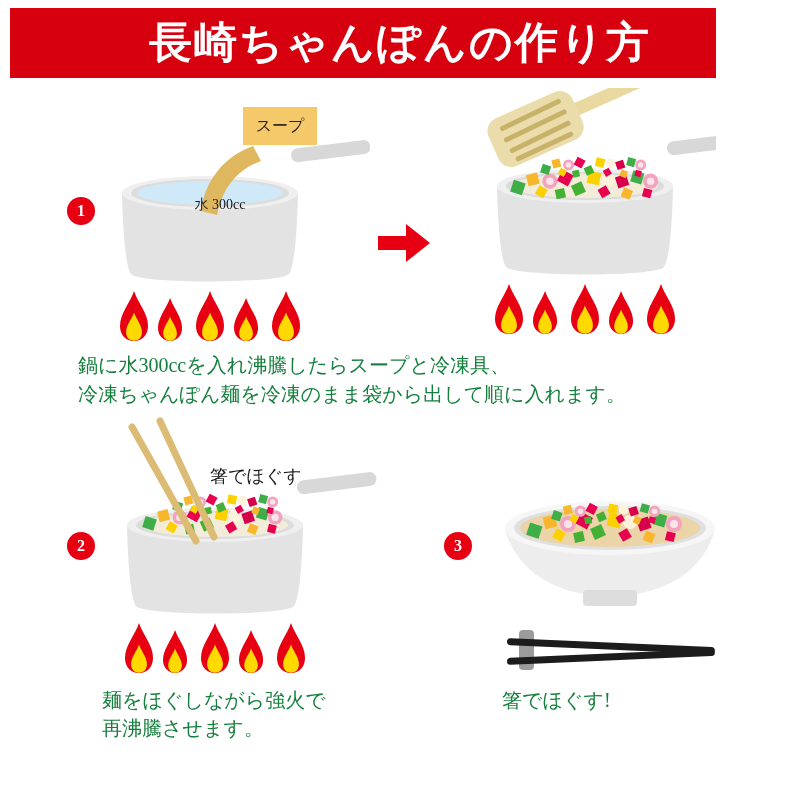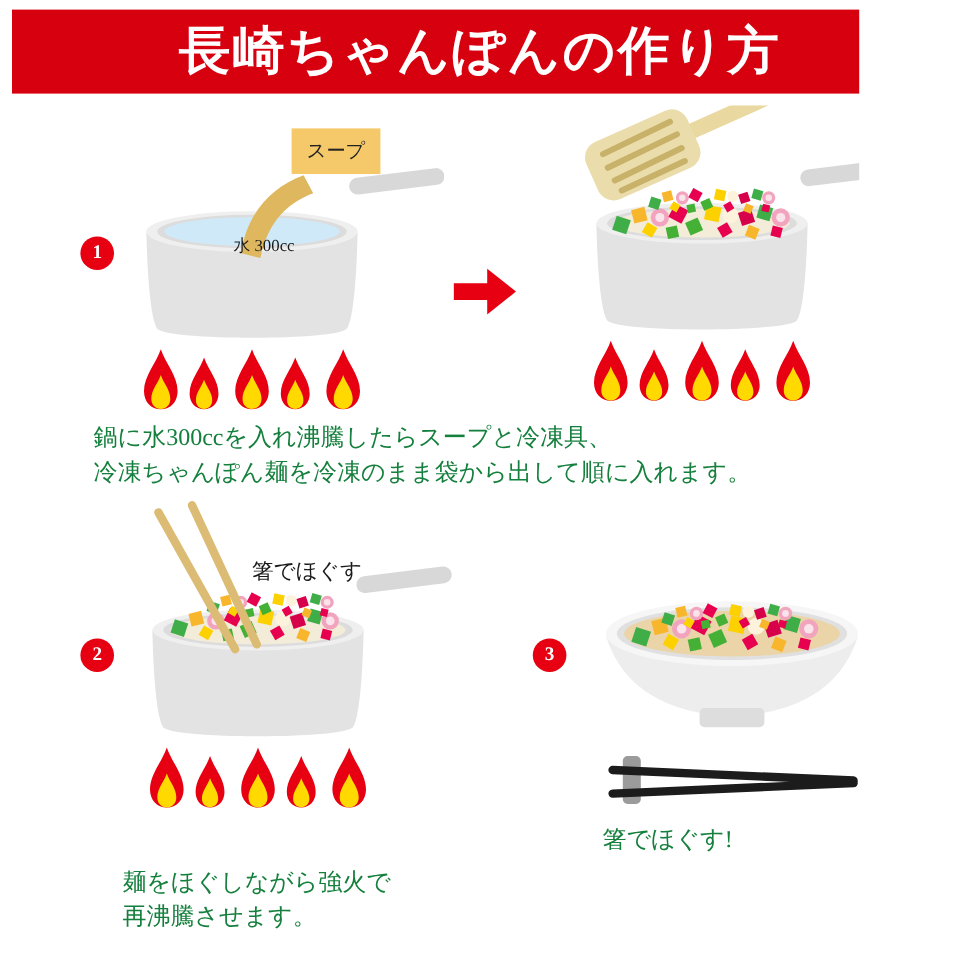--- a/index.html
+++ b/index.html
@@ -143,21 +143,21 @@
     <use href="#veggies" transform="translate(72,78) scale(0.68)"></use>
     <g stroke="#dcbc74" stroke-width="7" stroke-linecap="round">
       <line x1="32" y1="14" x2="96" y2="128"></line>
       <line x1="60" y1="8" x2="114" y2="124"></line>
     </g>
     <use href="#flamesRow" transform="translate(25,210)"></use>
   </svg>
 
   <div class="small-label" style="left:186px;top:464px;width:140px;text-align:left;font-size:18px;margin-left:24px;">箸でほぐす</div>
 
-  <div class="caption" style="left:102px;top:686px;line-height:28px;margin-top:36px;">
+  <div class="caption" style="left:102px;top:686px;line-height:28px;">
     <div>麺をほぐしながら強火で</div>
     <div>再沸騰させます。</div>
   </div>
 
   <div class="badge" style="left:444px;top:532px;">3</div>
 
   <svg class="abs" style="left:493px;top:478px;" width="234" height="150" viewBox="0 0 234 150">
     <g>
       <path d="M12 52 Q28 104 90 116 L144 116 Q206 104 222 52 Z" fill="#ededed"></path>
       <rect x="90" y="112" width="54" height="16" rx="4" fill="#dddddd"></rect>

